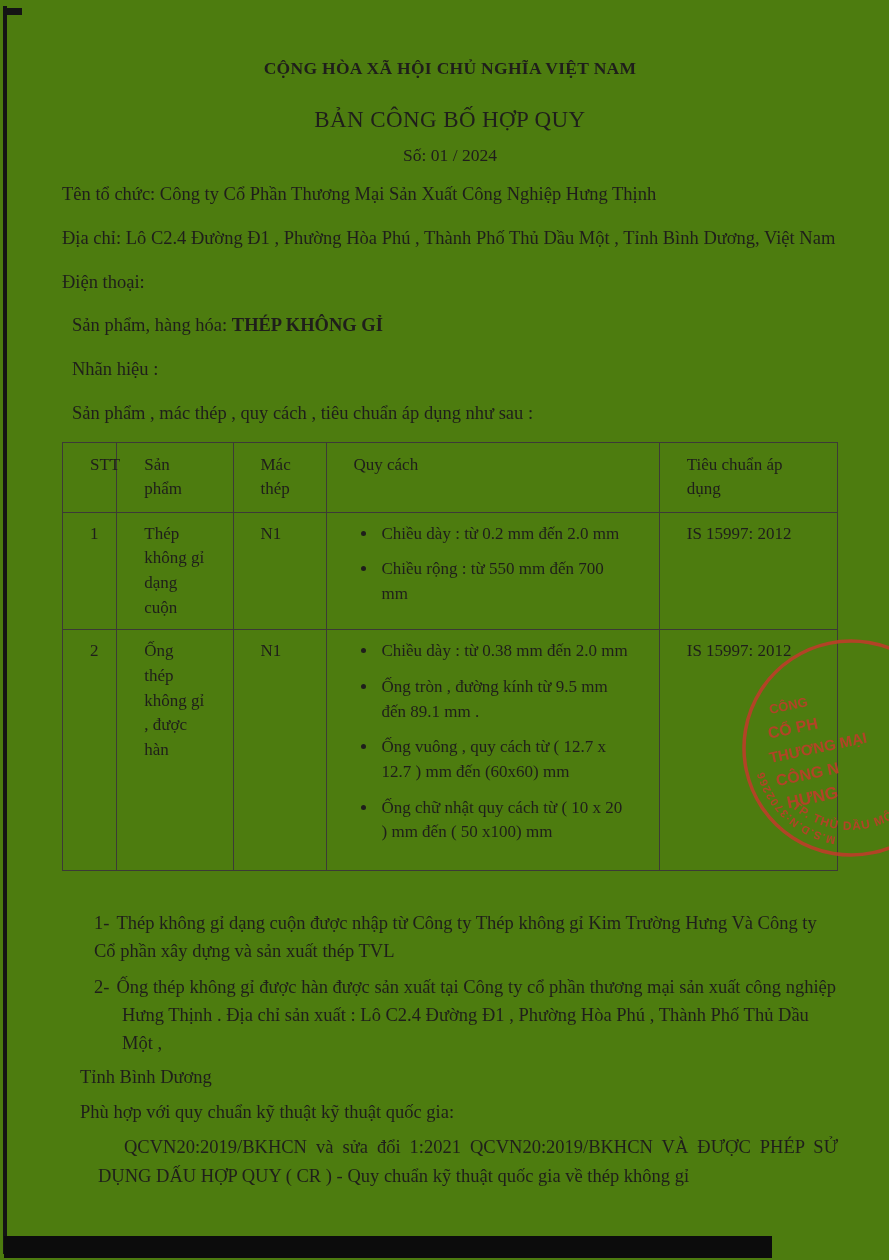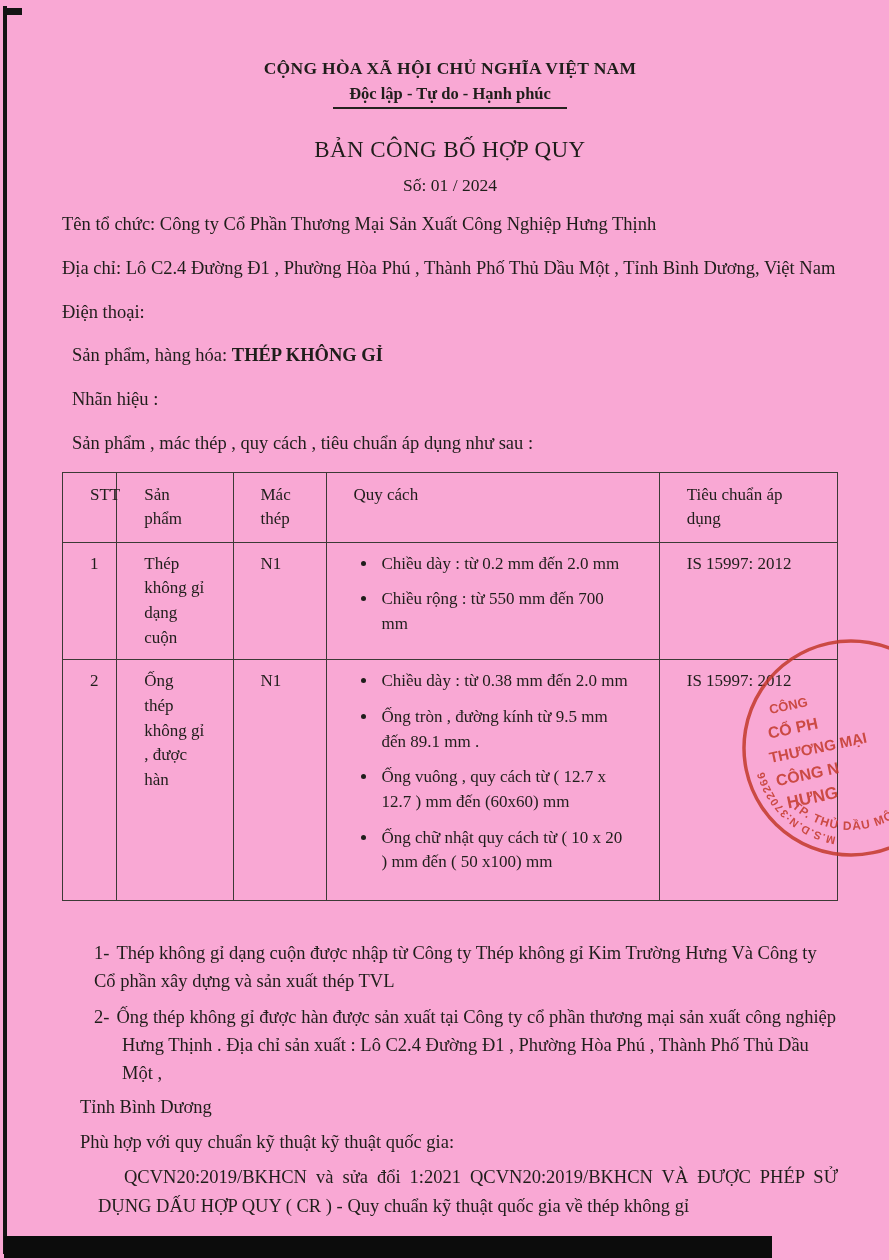--- a/index.html
+++ b/index.html
@@ -1,18 +1,18 @@
 <!DOCTYPE html>
 <html><head>
 <meta charset="utf-8">
 <style>
   html,body { margin:0; padding:0; background:#d8d8d8; }
   .page {
     position:relative; width:889px; height:1260px; margin:0 auto;
-    background:#f9a8d4; overflow:hidden;
+    background:#4d7c0f; overflow:hidden;
     font-family:"Liberation Serif","DejaVu Serif",serif;
     color:#1f1e1b;
   }
   .content { position:absolute; left:62px; top:58px; width:776px; }
 
   .nat-header { text-align:center; font-weight:bold; font-size:17.5px; letter-spacing:.3px; }
   .motto { text-align:center; font-weight:bold; font-size:16.5px; margin-top:5px; }
   .motto span { display:inline-block; border-bottom:2px solid #24231f; padding:0 16px 3px 16px; }
 
   .doc-title { text-align:center; font-weight:normal; font-size:23px; letter-spacing:.4px; margin-top:28px; }
@@ -58,23 +58,20 @@
   .scan-bottom { position:absolute; left:4px; bottom:2px; width:768px; height:22px; background:#0c0c0c; }
 </style>
 </head>
 <body>
 
 <div class="page">
 
   <div class="content">
 
     <div class="nat-header">CỘNG HÒA XÃ HỘI CHỦ NGHĨA VIỆT NAM</div>
-    <div class="motto">
-      <span>Độc lập - Tự do - Hạnh phúc</span>
-    </div>
 
     <div class="doc-title">BẢN CÔNG BỐ HỢP QUY</div>
     <div class="doc-number">Số: 01 / 2024</div>
 
     <div class="para first">Tên tổ chức: Công ty Cổ Phần Thương Mại Sản Xuất Công Nghiệp Hưng Thịnh</div>
     <div class="para">Địa chỉ: Lô C2.4 Đường Đ1 , Phường Hòa Phú , Thành Phố Thủ Dầu Một , Tỉnh Bình Dương, Việt Nam</div>
     <div class="para">Điện thoại:</div>
     <div class="para ind">
       <span>Sản phẩm, hàng hóa: </span><span class="bold">THÉP KHÔNG GỈ</span>
     </div>

